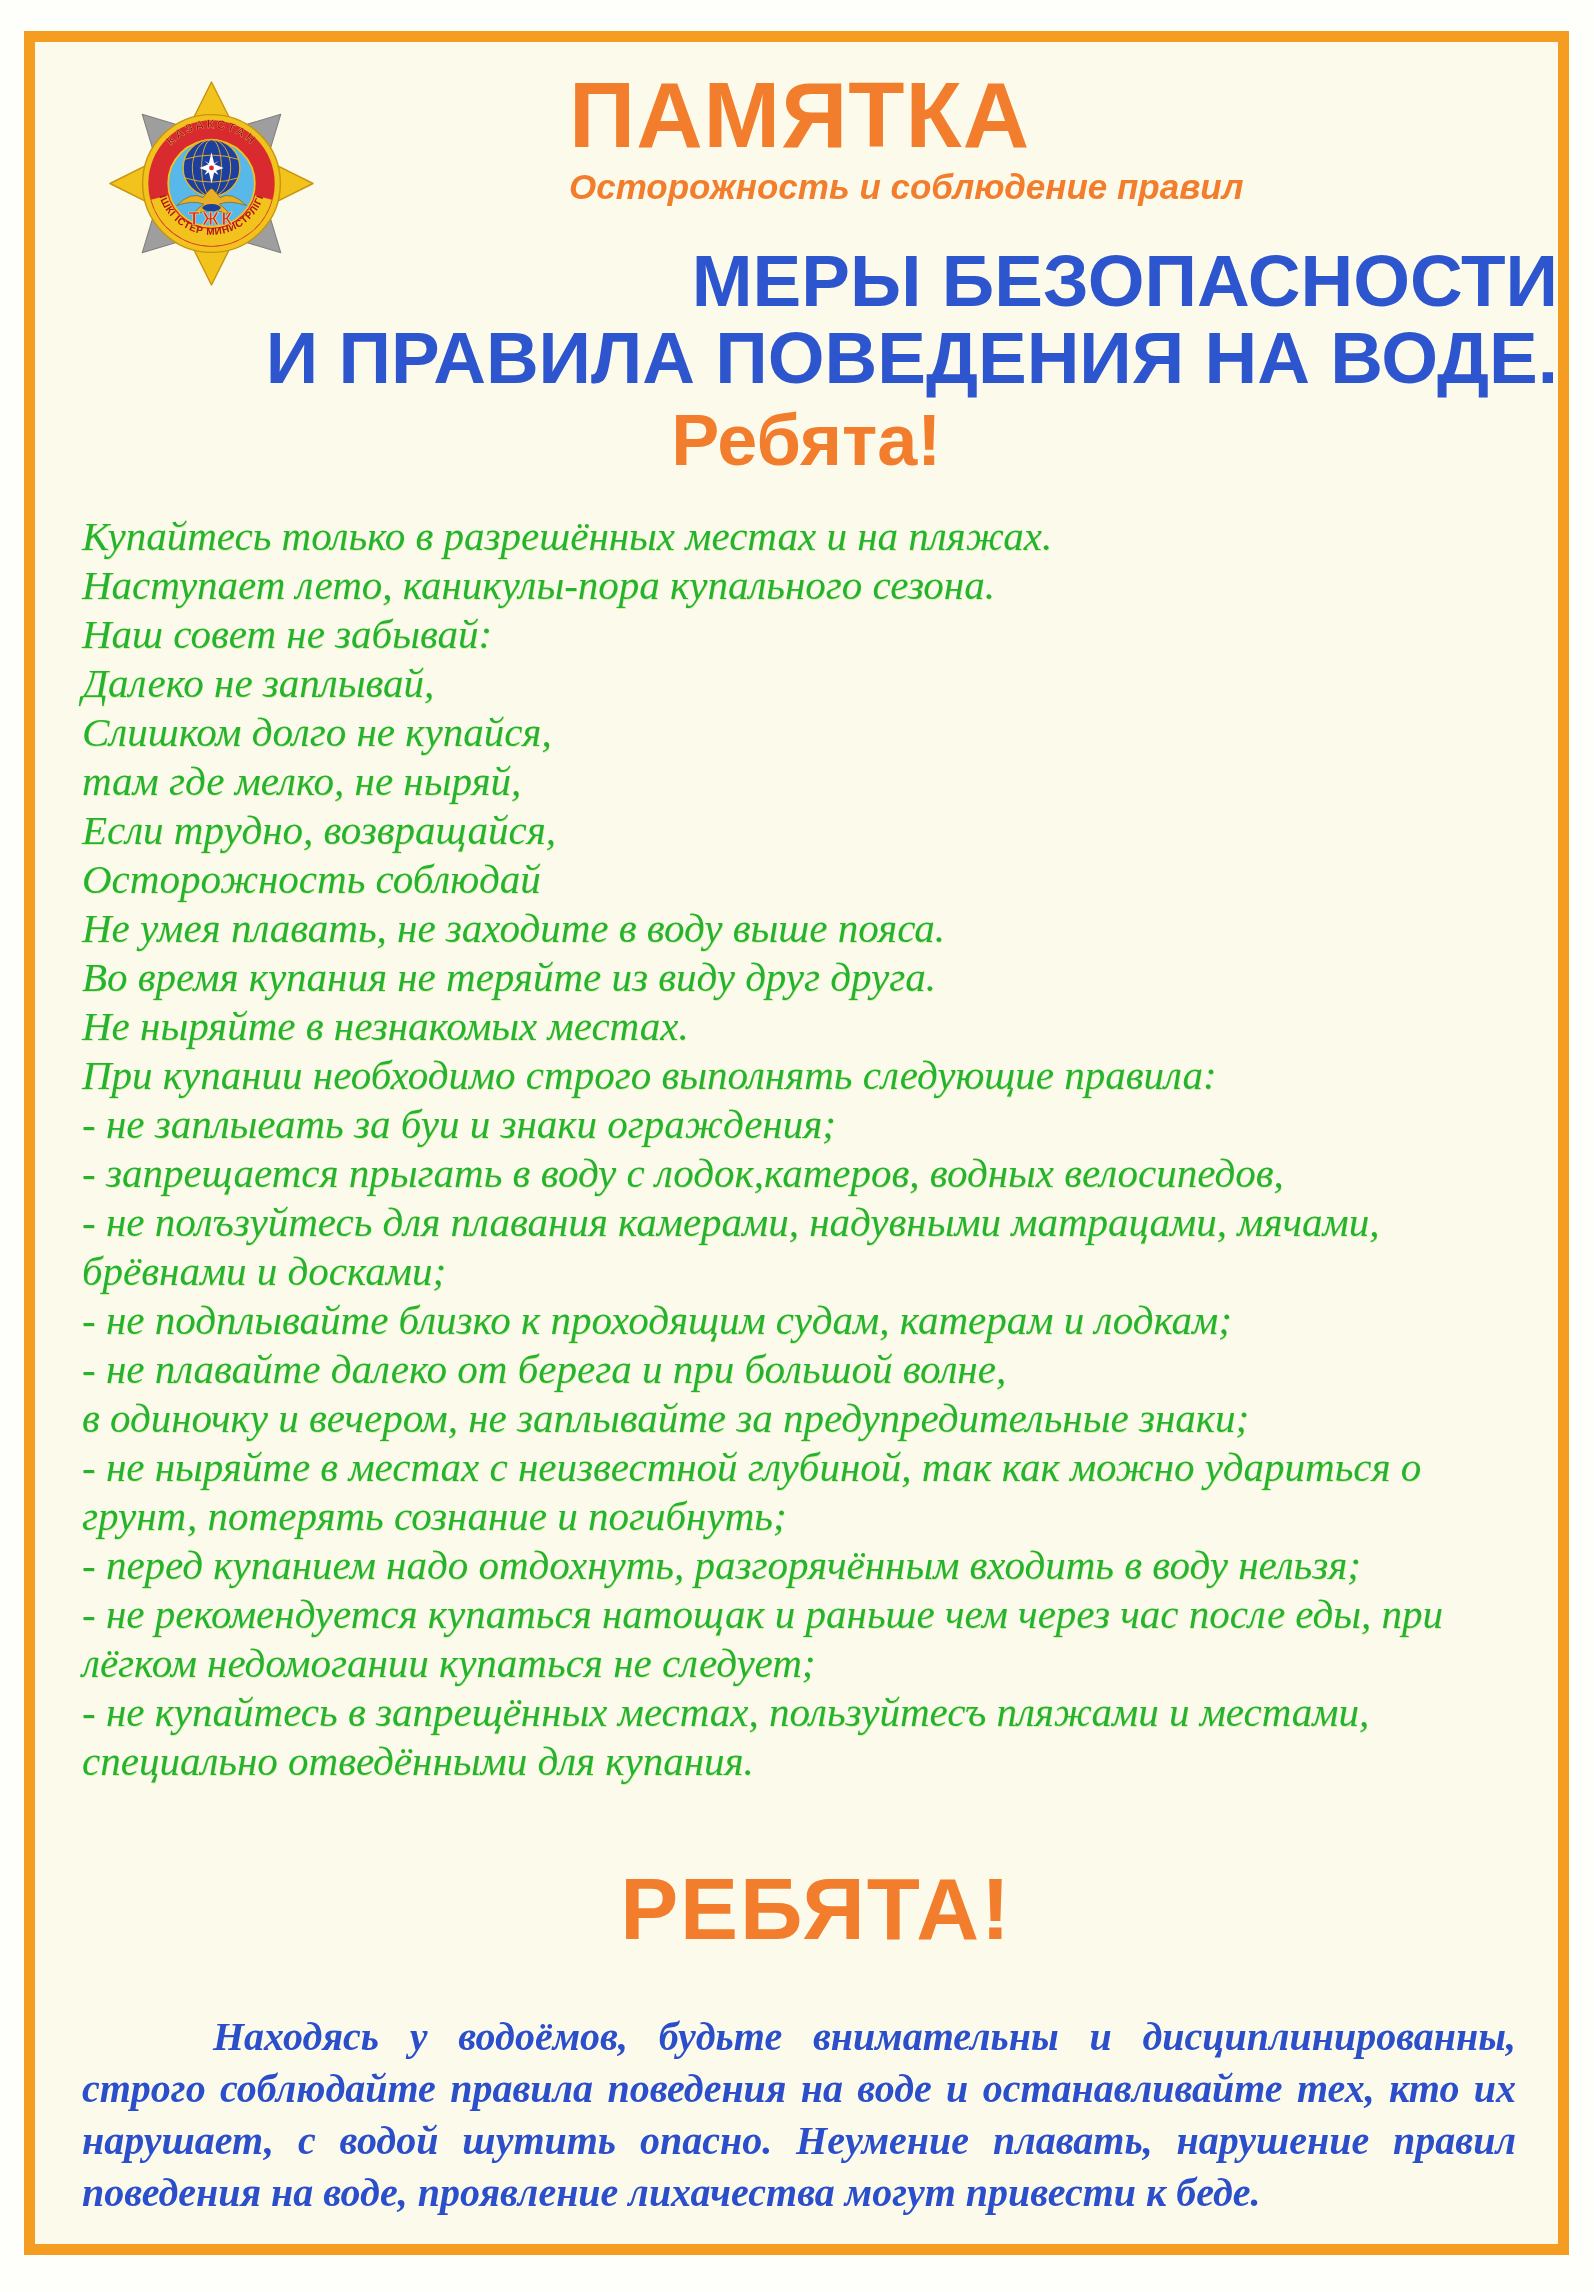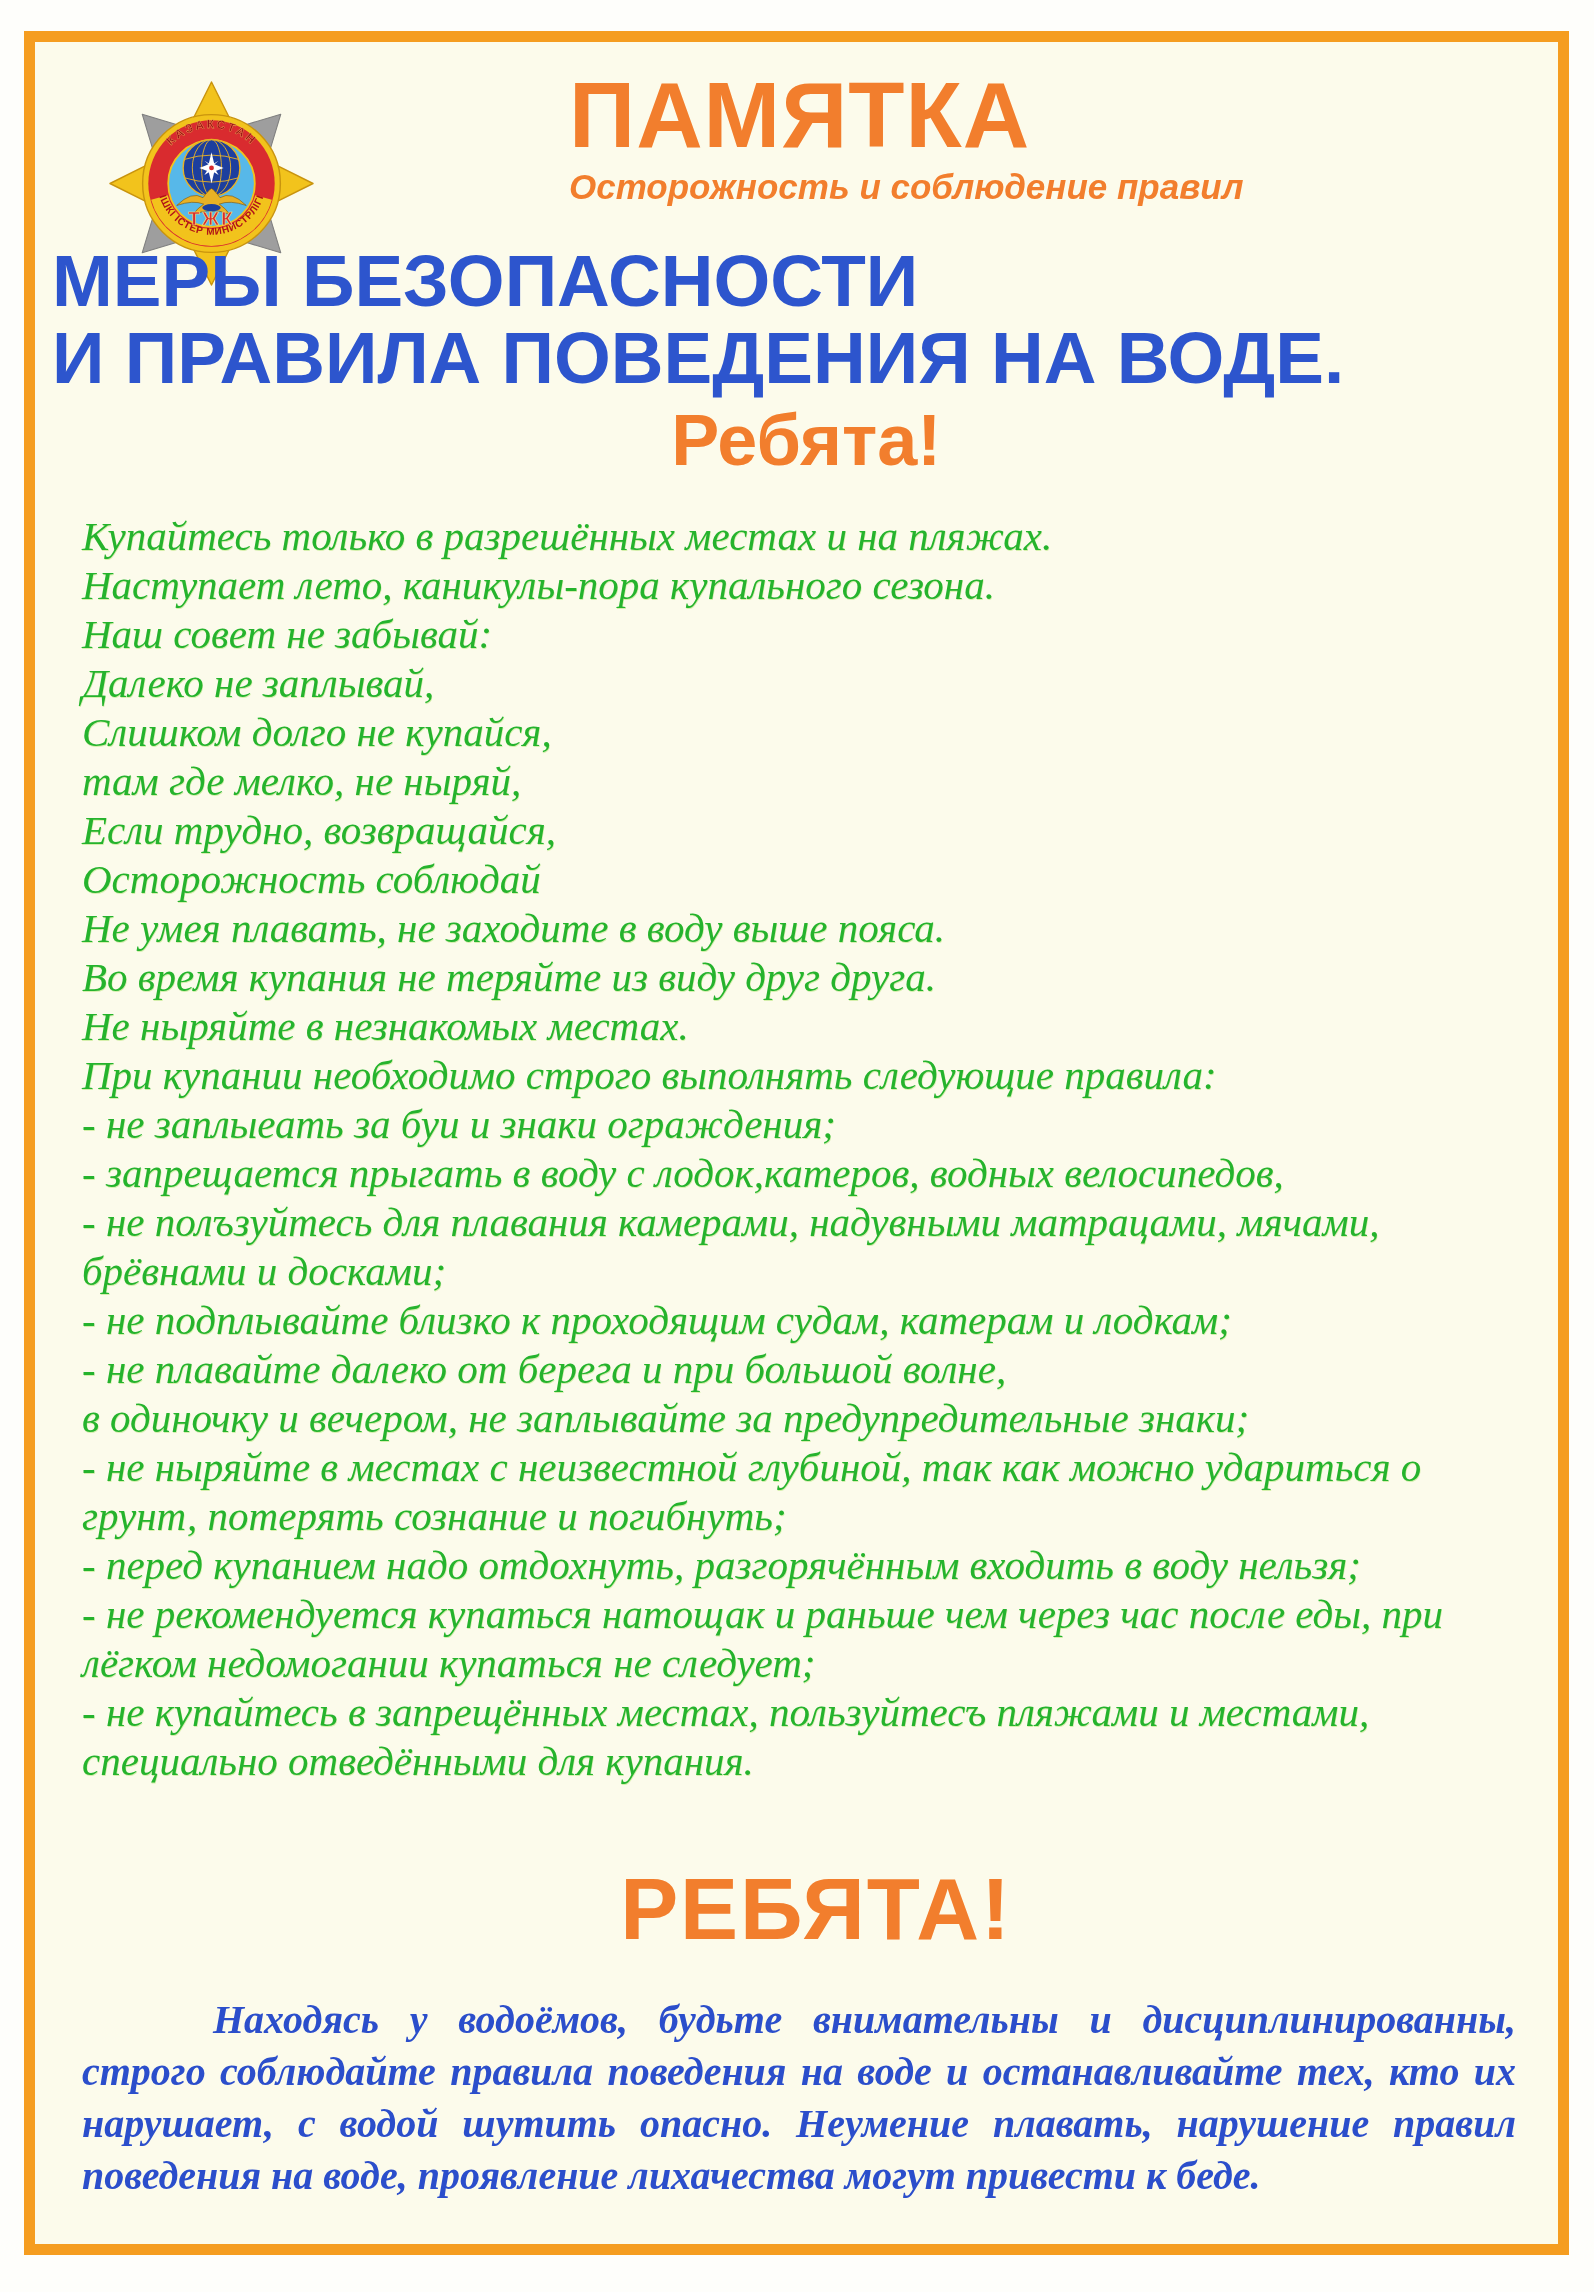--- a/index.html
+++ b/index.html
@@ -8,40 +8,40 @@
   .frame{position:absolute;left:24px;top:31px;width:1523px;height:2202px;
          border:11.6px solid var(--frame-orange,#f59d20);background:var(--paper,#fcfbeb);box-sizing:content-box;}
 
   .emblem{position:absolute;left:70px;top:35px;width:213px;height:213px;}
 
   .header-text{position:absolute;left:534px;top:27px;}
   .title{font-size:92px;font-weight:bold;color:var(--orange,#f27e2d);line-height:1.0;letter-spacing:1px;}
   .subtitle{margin-top:5.8px;font-size:35px;font-weight:bold;font-style:italic;
             color:var(--orange,#f27e2d);line-height:1.12;}
 
-  .headline{position:absolute;left:0;right:0;top:200px;text-align:left;
+  .headline{position:absolute;left:0;right:0;top:200px;text-align:right;
             color:var(--blue,#2d55cd);font-size:73px;font-weight:bold;line-height:77px;
-            padding-left:17px;letter-spacing:0px;}
+            padding-left:33px;letter-spacing:0px;}
   .salut1{position:absolute;left:0;right:0;top:357px;text-align:center;padding-left:19.4px;
           color:var(--orange,#f27e2d);font-size:72px;font-weight:bold;}
 
   .body{position:absolute;left:47px;top:470px;right:29px;
         font-family:"Liberation Serif",serif;font-style:italic;
         color:var(--green,#25b32d);font-size:41px;line-height:49px;
         text-shadow:0.5px 0.5px 0 rgba(180,230,120,0.55);}
   .body-line{white-space:nowrap;}
 
   .salut2{position:absolute;left:0;right:0;top:1817px;text-align:center;padding-left:39px;
           color:var(--orange,#f27e2d);font-size:87px;font-weight:bold;letter-spacing:1.9px;}
 
   .closing{position:absolute;left:47px;top:1952px;width:1434px;
            font-family:"Liberation Serif",serif;font-weight:bold;font-style:italic;
            color:var(--closing-blue,#2b4ecb);font-size:40px;line-height:52px;}
   .closing-line{text-align:justify;text-align-last:justify;}
-  .closing-line:first-child{text-indent:131px;}
+  .closing-line:first-child{text-indent:131px;margin-top:17px;}
   .closing-line:last-child{text-align-last:left;}
 </style>
 </head>
 <body>
 
 <div class="page">
   <div class="frame">
 
     <svg class="emblem" viewBox="0 0 300 300" aria-hidden="true">
 

